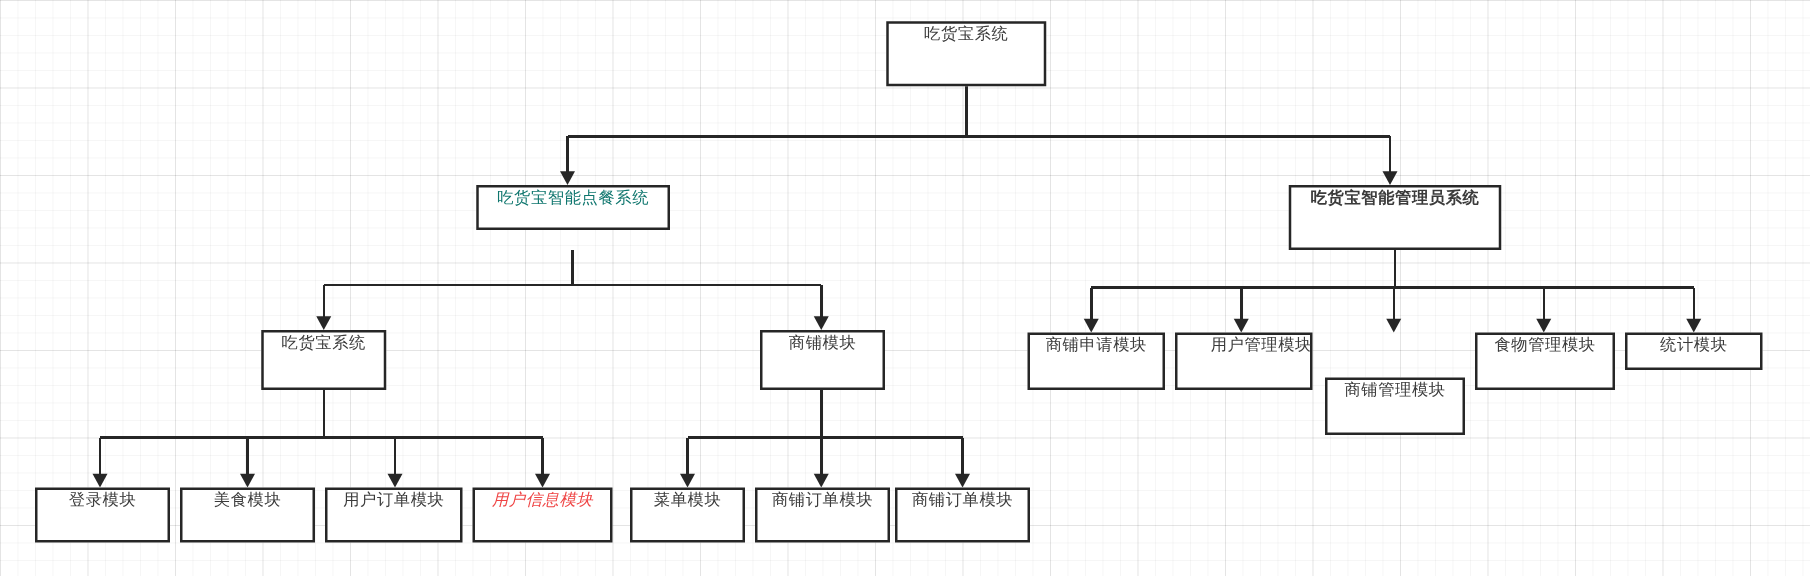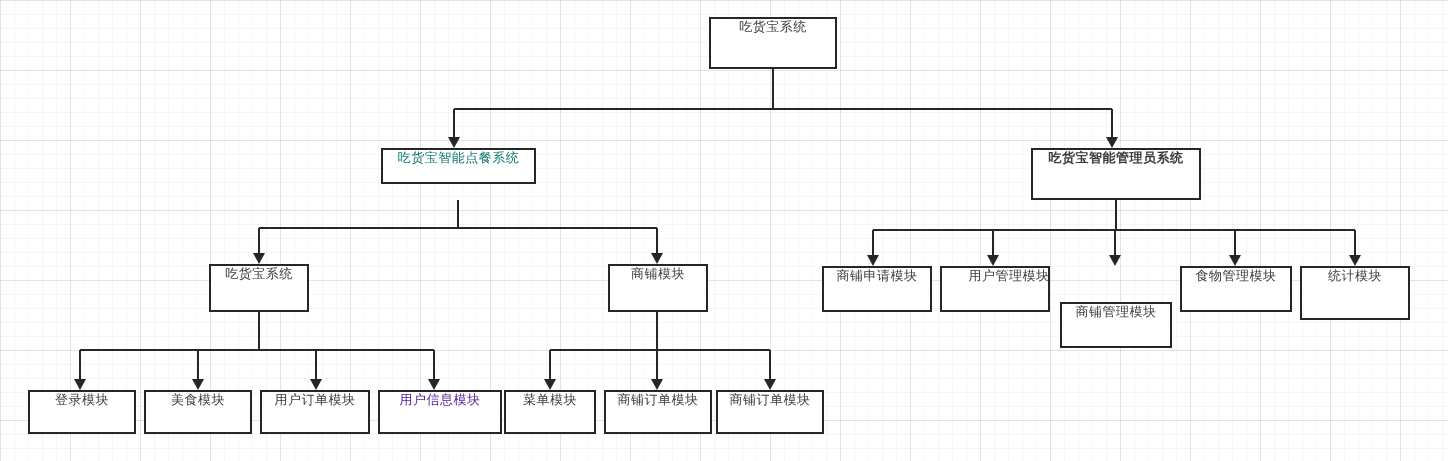--- a/index.html
+++ b/index.html
@@ -113,33 +113,33 @@
       </div>
       <div class="node" style="left: 940px; top: 266px; width: 110px; height: 46px; border-color: rgb(38, 38, 38); background: rgb(255, 255, 255); color: rgb(59, 59, 59); padding-left: 28px;">
         <span>用户管理模块</span>
       </div>
       <div class="node" style="left: 1060px; top: 266px; width: 112px; height: 46px; border-color: rgb(38, 38, 38); background: rgb(255, 255, 255); color: rgb(59, 59, 59); margin-top: 36px;">
         <span>商铺管理模块</span>
       </div>
       <div class="node" style="left: 1180px; top: 266px; width: 112px; height: 46px; border-color: rgb(38, 38, 38); background: rgb(255, 255, 255); color: rgb(59, 59, 59);">
         <span>食物管理模块</span>
       </div>
-      <div class="node" style="left: 1300px; top: 266px; width: 110px; height: 54px; border-color: rgb(38, 38, 38); background: rgb(255, 255, 255); color: rgb(59, 59, 59);">
+      <div class="node" style="left: 1300px; top: 266px; width: 110px; height: 30px; border-color: rgb(38, 38, 38); background: rgb(255, 255, 255); color: rgb(59, 59, 59);">
         <span>统计模块</span>
       </div>
       <div class="node" style="left: 28px; top: 390px; width: 108px; height: 44px; border-color: rgb(38, 38, 38); background: rgb(255, 255, 255); color: rgb(59, 59, 59);">
         <span>登录模块</span>
       </div>
       <div class="node" style="left: 144px; top: 390px; width: 108px; height: 44px; border-color: rgb(38, 38, 38); background: rgb(255, 255, 255); color: rgb(59, 59, 59);">
         <span>美食模块</span>
       </div>
       <div class="node" style="left: 260px; top: 390px; width: 110px; height: 44px; border-color: rgb(38, 38, 38); background: rgb(255, 255, 255); color: rgb(59, 59, 59);">
         <span>用户订单模块</span>
       </div>
-      <div class="node" style="left: 378px; top: 390px; width: 124px; height: 44px; border-color: rgb(38, 38, 38); background: rgb(255, 255, 255); color: #4c1d95;">
+      <div class="node" style="left: 378px; top: 390px; width: 112px; height: 44px; border-color: rgb(38, 38, 38); background: rgb(255, 255, 255); color: #ef4444; font-style: italic;">
         <span>用户信息模块</span>
       </div>
       <div class="node" style="left: 504px; top: 390px; width: 92px; height: 44px; border-color: rgb(38, 38, 38); background: rgb(255, 255, 255); color: rgb(59, 59, 59);">
         <span>菜单模块</span>
       </div>
       <div class="node" style="left: 604px; top: 390px; width: 108px; height: 44px; border-color: rgb(38, 38, 38); background: rgb(255, 255, 255); color: rgb(59, 59, 59);">
         <span>商铺订单模块</span>
       </div>
       <div class="node" style="left: 716px; top: 390px; width: 108px; height: 44px; border-color: rgb(38, 38, 38); background: rgb(255, 255, 255); color: rgb(59, 59, 59);">
         <span>商铺订单模块</span>

